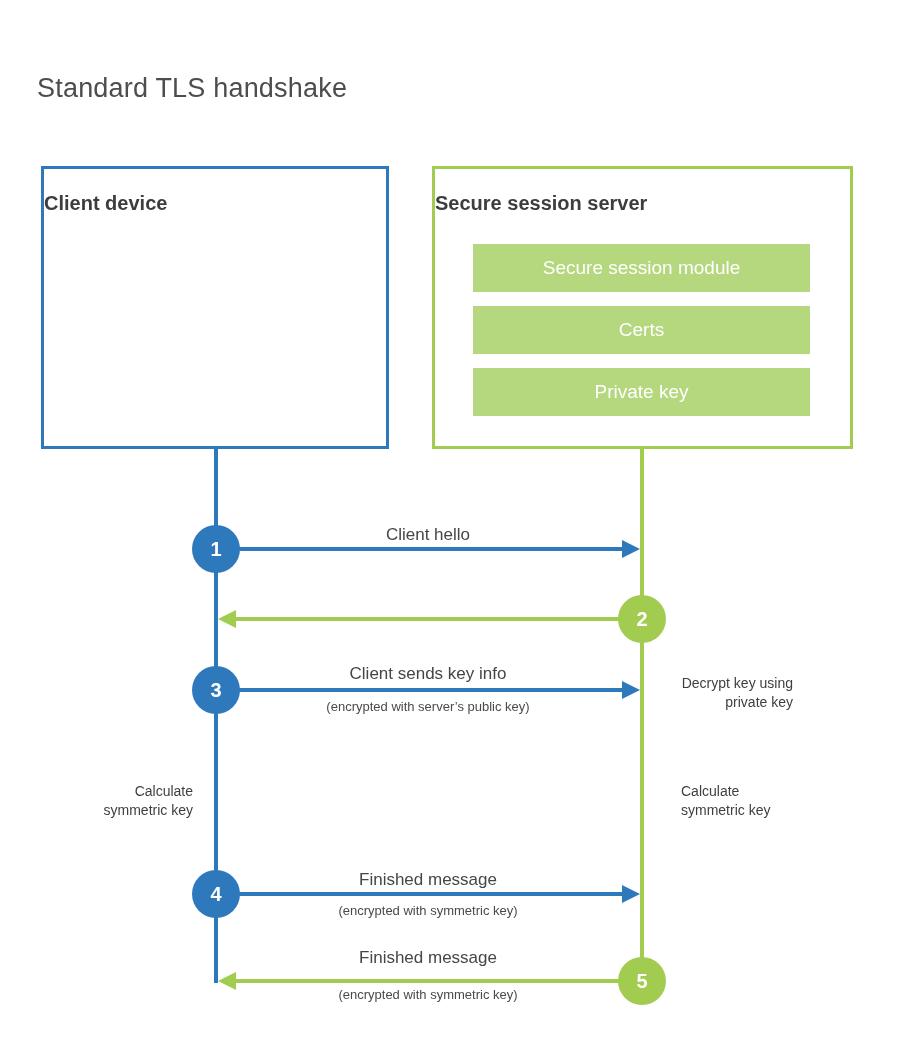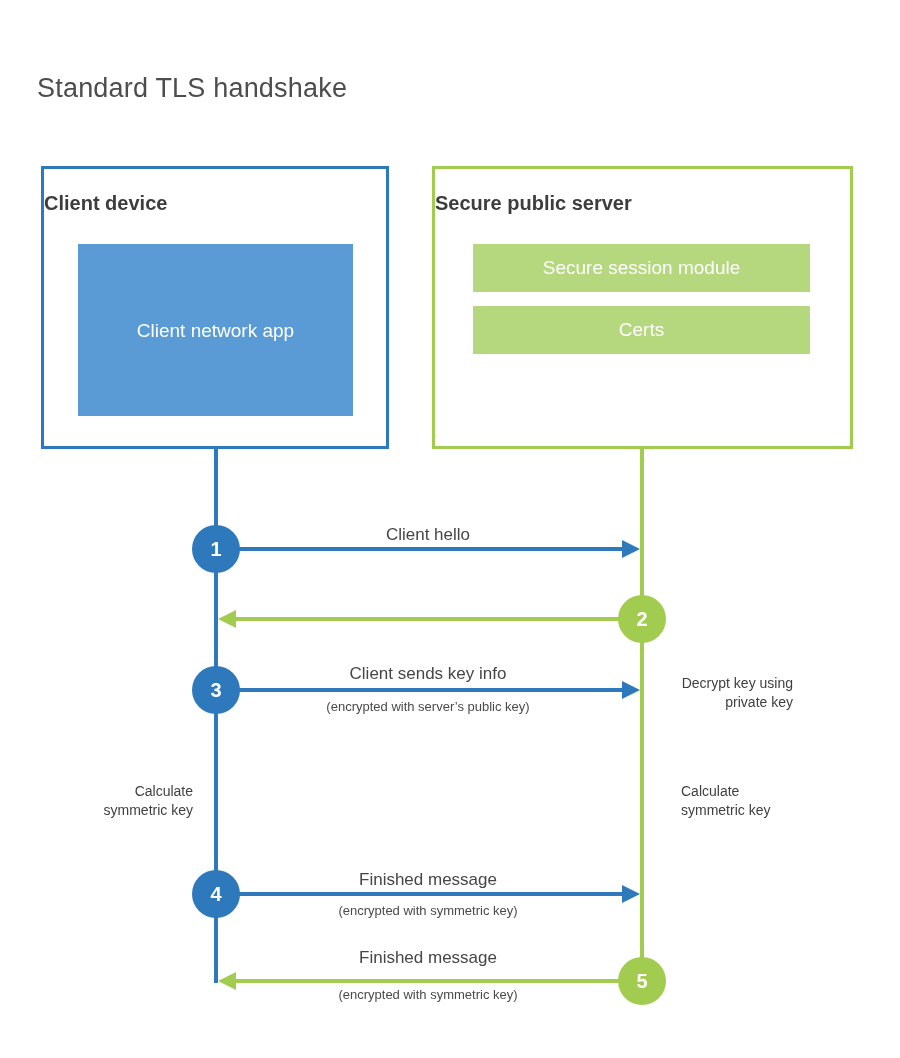--- a/index.html
+++ b/index.html
@@ -89,29 +89,27 @@
 </head>
 <body>
 
 <div class="canvas">
 
   <div class="title">Standard TLS handshake</div>
 
   <div class="actor-box client-box">
     <div class="box-title">Client device</div>
   </div>
-  <div class="client-app">
-    <span>Client network app</span>
-  </div>
 
   <div class="actor-box server-box">
-    <div class="box-title">Secure public server</div>
+    <div class="box-title">Secure session server</div>
   </div>
   <div class="server-bar bar2">Certs</div>
   <div class="server-bar bar1">Secure session module</div>
+  <div class="server-bar bar3">Private key</div>
 
   <div class="lifeline blue"></div>
   <div class="lifeline green"></div>
 
   <div class="arrow-line blue" style="left:216px;top:504px;width:406px;"></div>
   <div class="arrow-head right" style="left:622px;top:497px;"></div>
   <div class="badge blue" style="left:192px;top:482px;">
     <span>1</span>
   </div>
   <div class="msg" style="top:482px;">Client hello</div>

